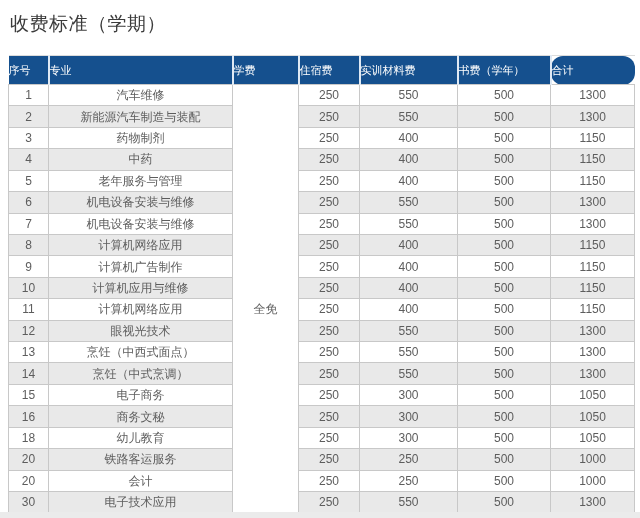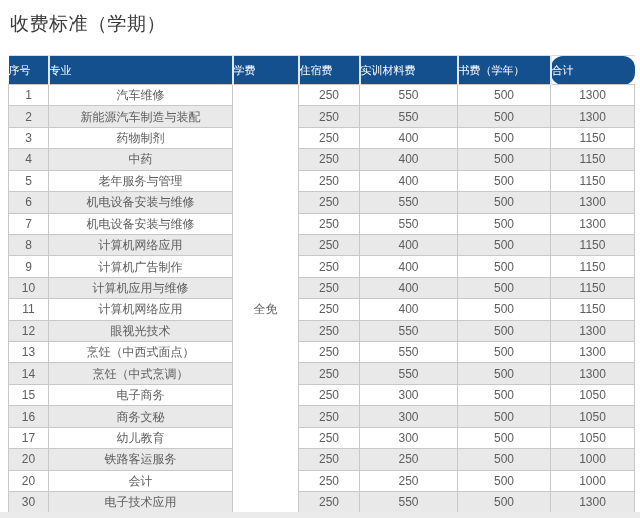--- a/index.html
+++ b/index.html
@@ -201,21 +201,21 @@
         </tr>
         <tr class="alt">
           <td>16</td>
           <td>商务文秘</td>
           <td>250</td>
           <td>300</td>
           <td>500</td>
           <td>1050</td>
         </tr>
         <tr>
-          <td>17</td>
+          <td>18</td>
           <td>幼儿教育</td>
           <td>250</td>
           <td>300</td>
           <td>500</td>
           <td>1050</td>
         </tr>
         <tr class="alt">
           <td>20</td>
           <td>铁路客运服务</td>
           <td>250</td>

